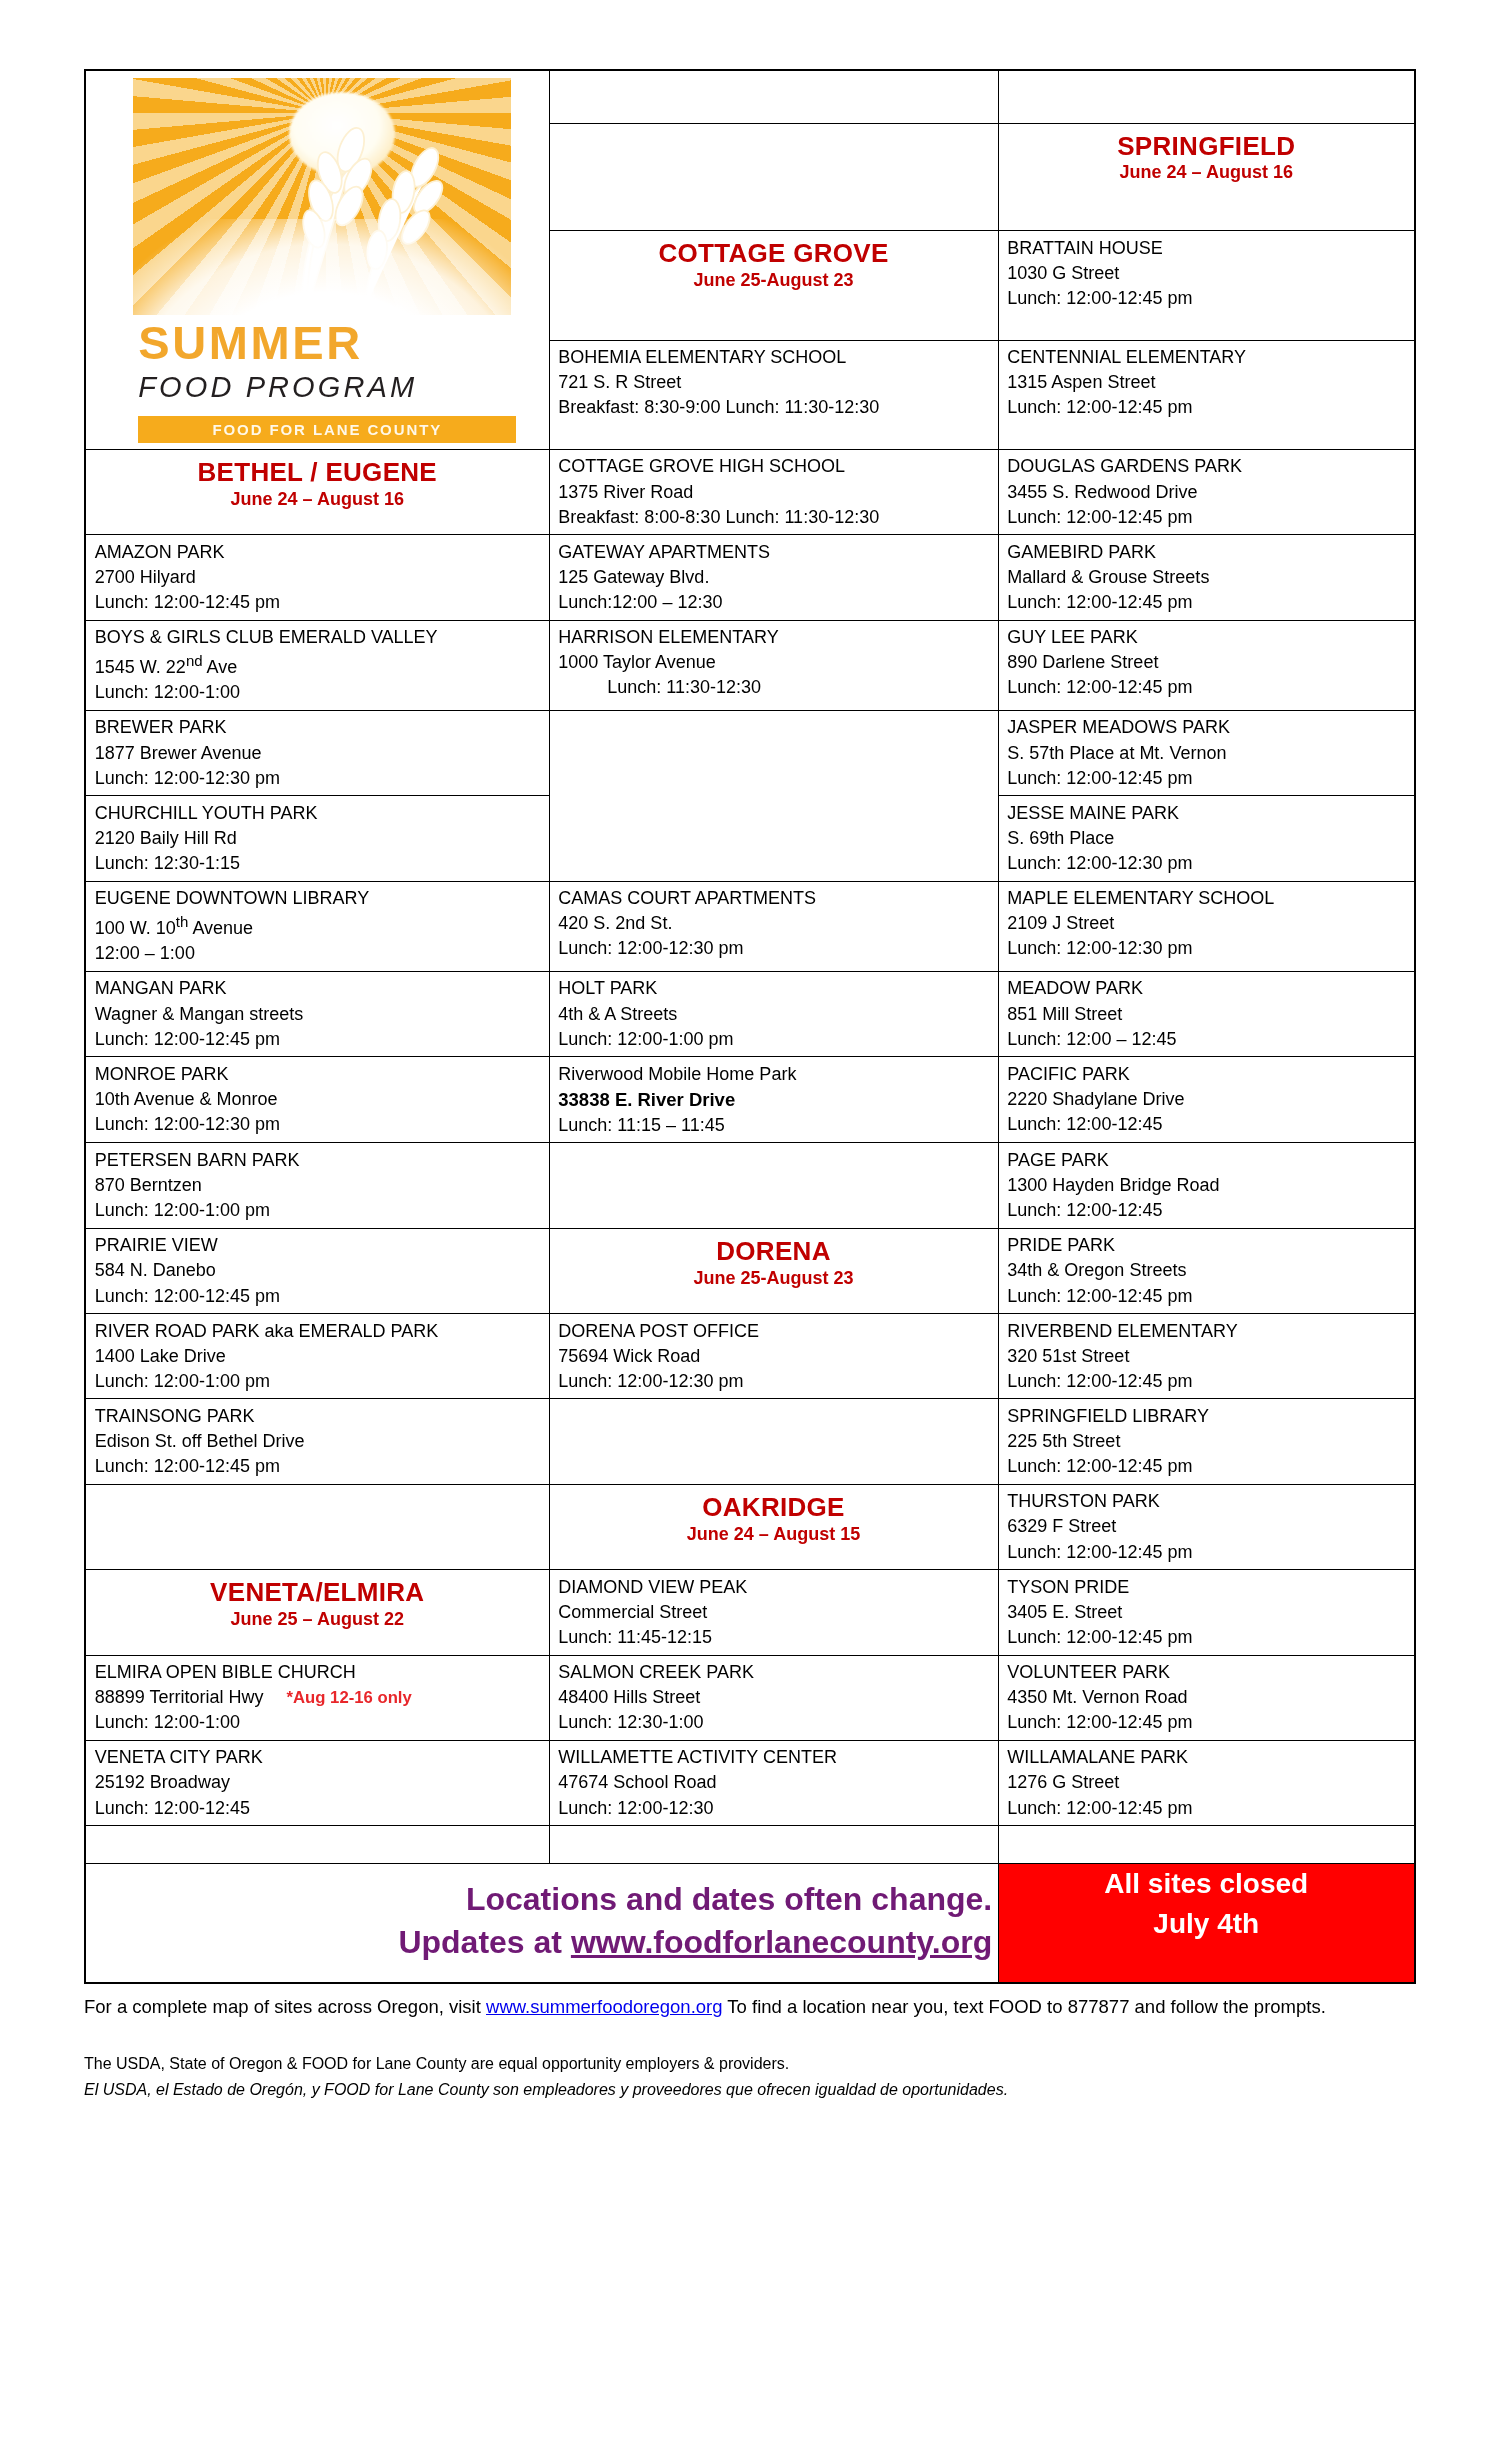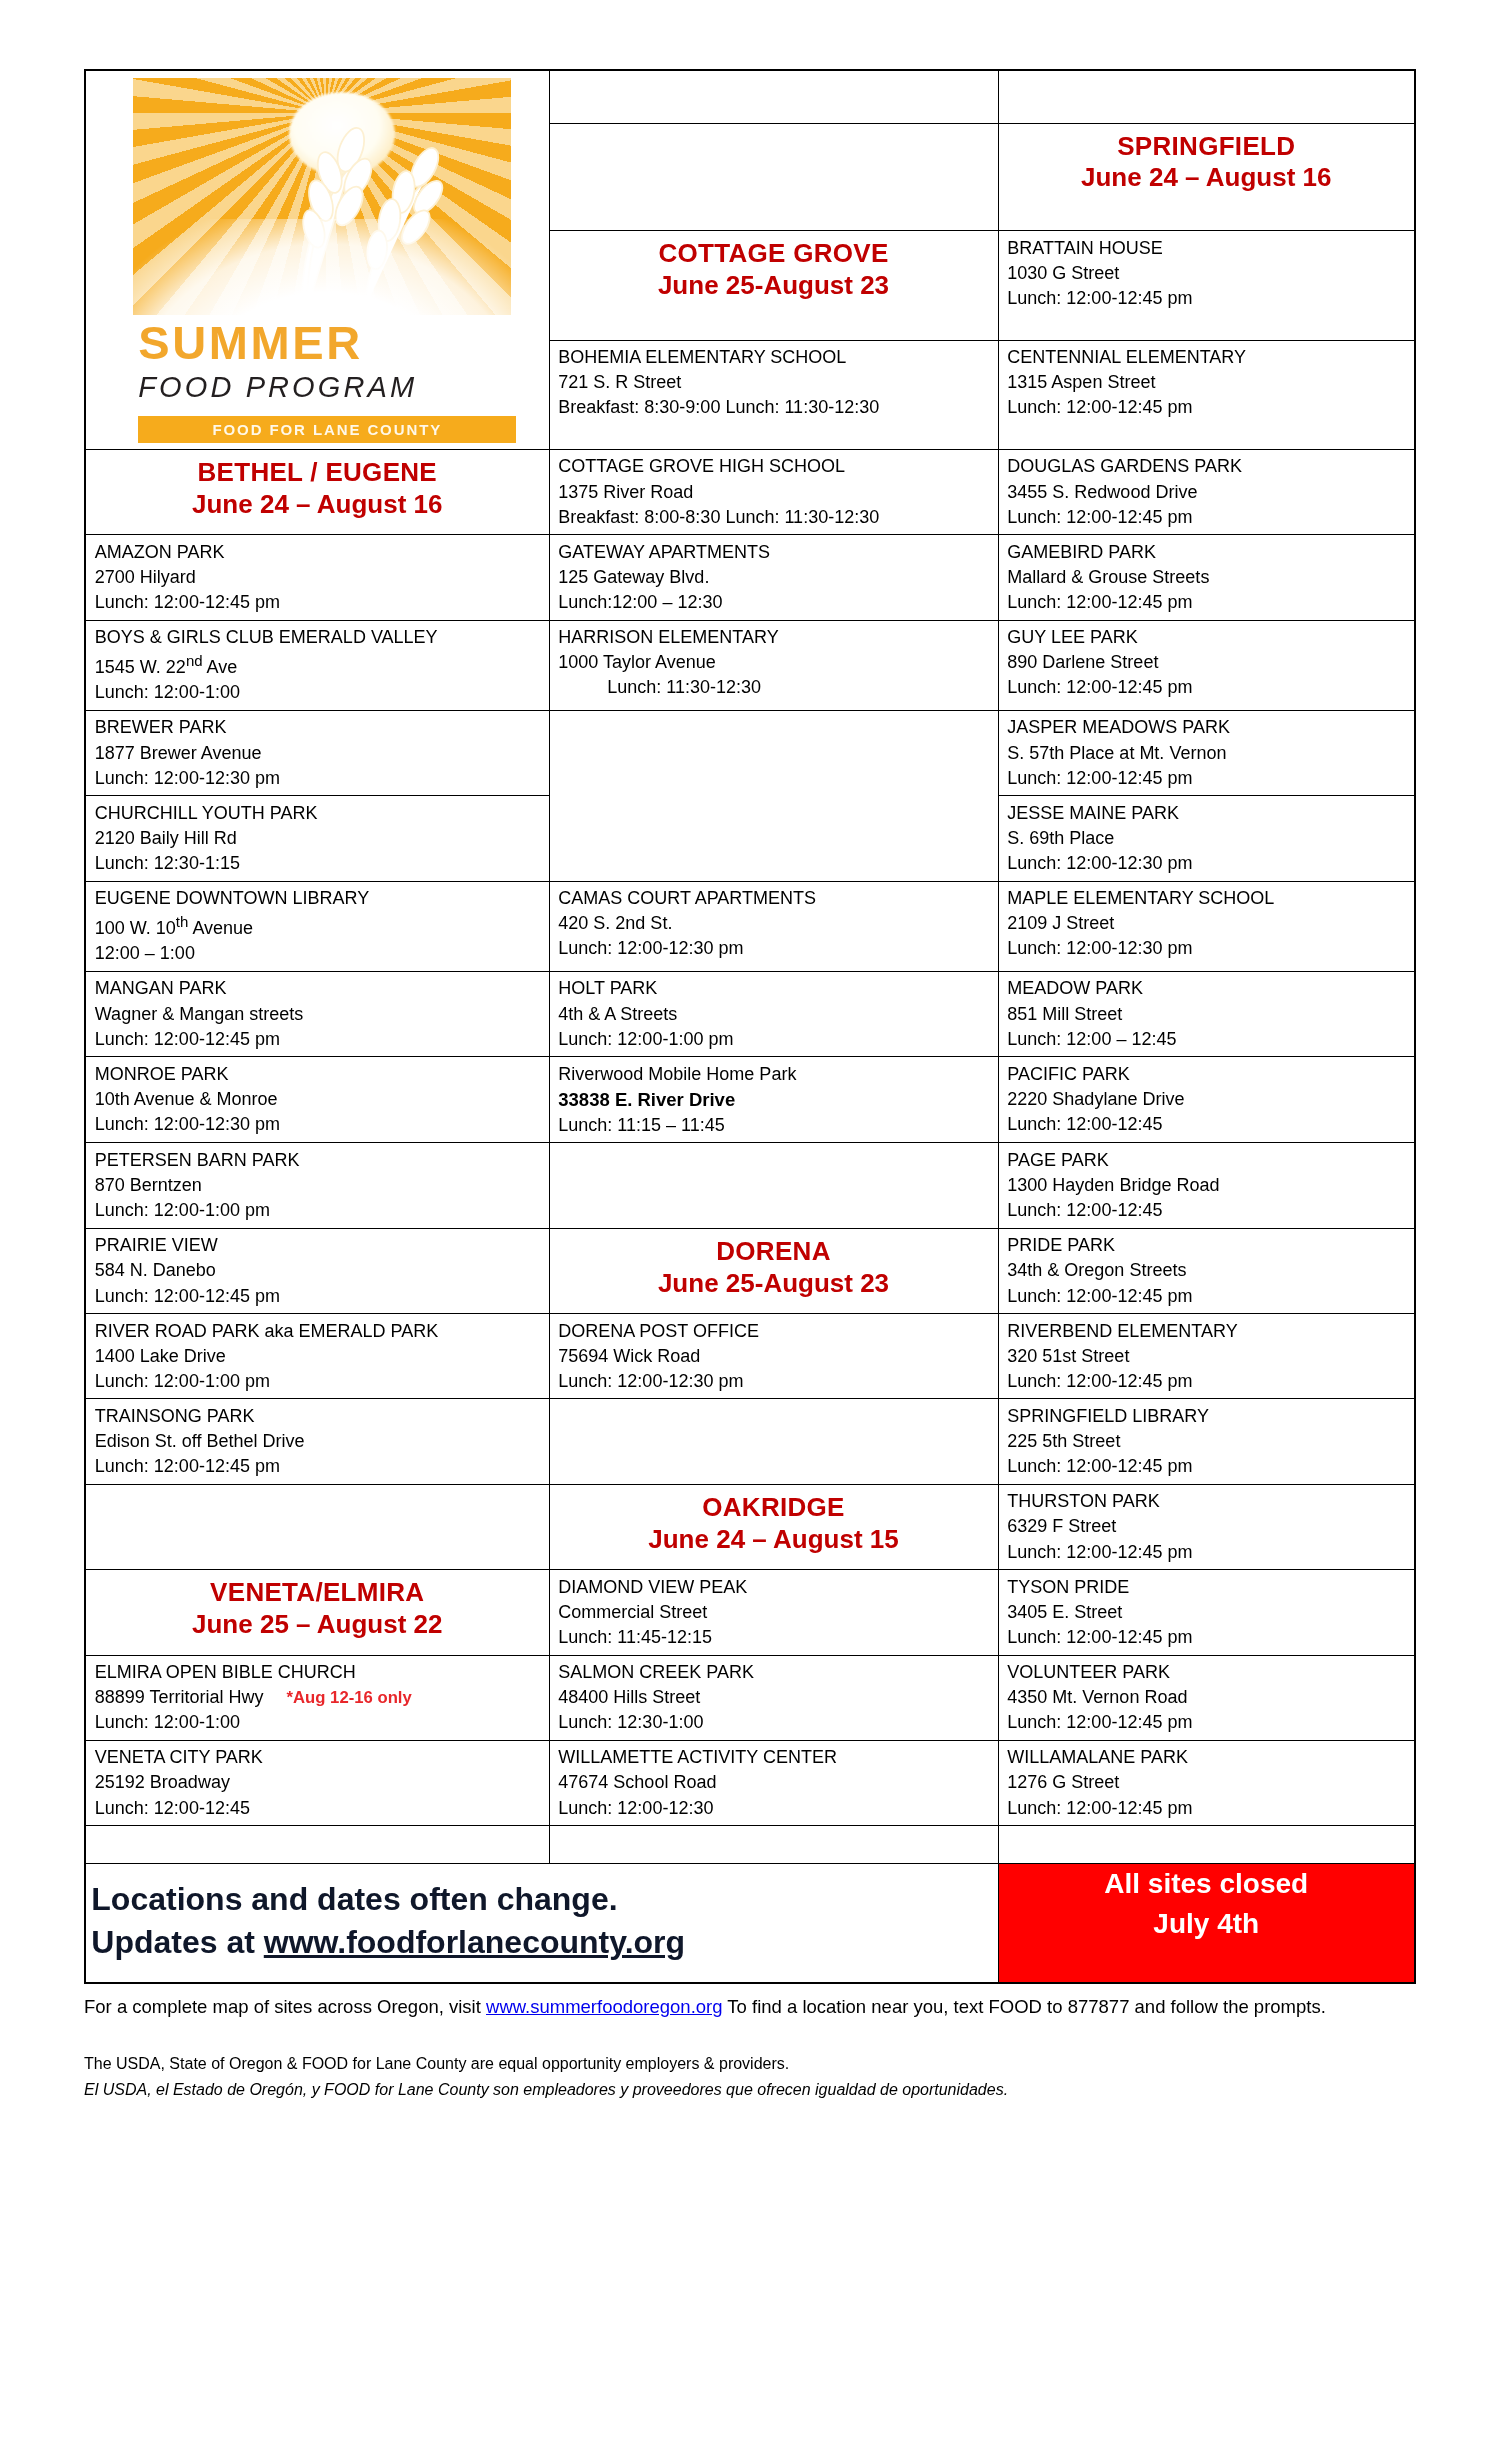--- a/index.html
+++ b/index.html
@@ -119,21 +119,21 @@
   }
 
   
   .sec-head {
     text-align: center;
     color: #c00000;
     font-weight: bold;
     padding: 7px 3.5px 8.8px 3.5px;
   }
   .sec-head .l1 { font-size: 26px; line-height: 1.22; letter-spacing: 0.3px; }
-  .sec-head .l2 { font-size: 26px; line-height: 1.22; }
+  .sec-head .l2 { font-size: 18px; line-height: 1.22; }
 
   
   .site { padding: 4.4px 7px 4.4px 8.8px; }
   .site .nm  { font-size: 18px; line-height: 1.40; }
   .site .ad  { font-size: 18px; line-height: 1.40; }
   .site .tm  { font-size: 18px; line-height: 1.40; }
   .site .ad.bold { font-weight: bold; font-size: 18.5px; }
   .site .ad.indent { padding-left: 49px; }
   .note-red {
     color: #e8262a;
@@ -141,22 +141,22 @@
     font-size: 16.7px;
     margin-left: 23px;
     white-space: nowrap;
   }
   .blank { height: 47px; }
   .blank-tall { height: 83px; }
   .blank-xs { height: 40px; }
 
   
   .foot-msg {
-    text-align: left;
-    color: #0f172a;
+    text-align: right;
+    color: #701a75;
     font-weight: bold;
     padding: 14px 5.3px 17.6px 5.3px;
   }
   .foot-msg .fl1 { font-size: 32px; line-height: 1.35; }
   .foot-msg .fl2 { font-size: 32px; line-height: 1.35; }
   .foot-msg .fl2 u { text-decoration: underline; }
   .foot-closed {
     background: #ff0000;
     color: #ffffff;
     text-align: center;

